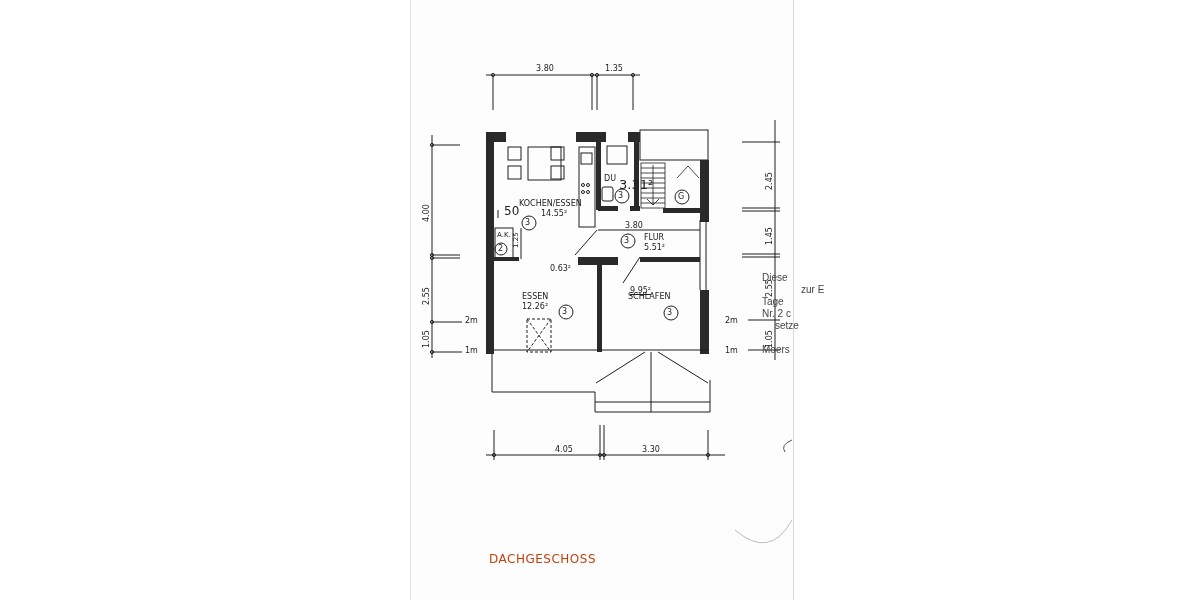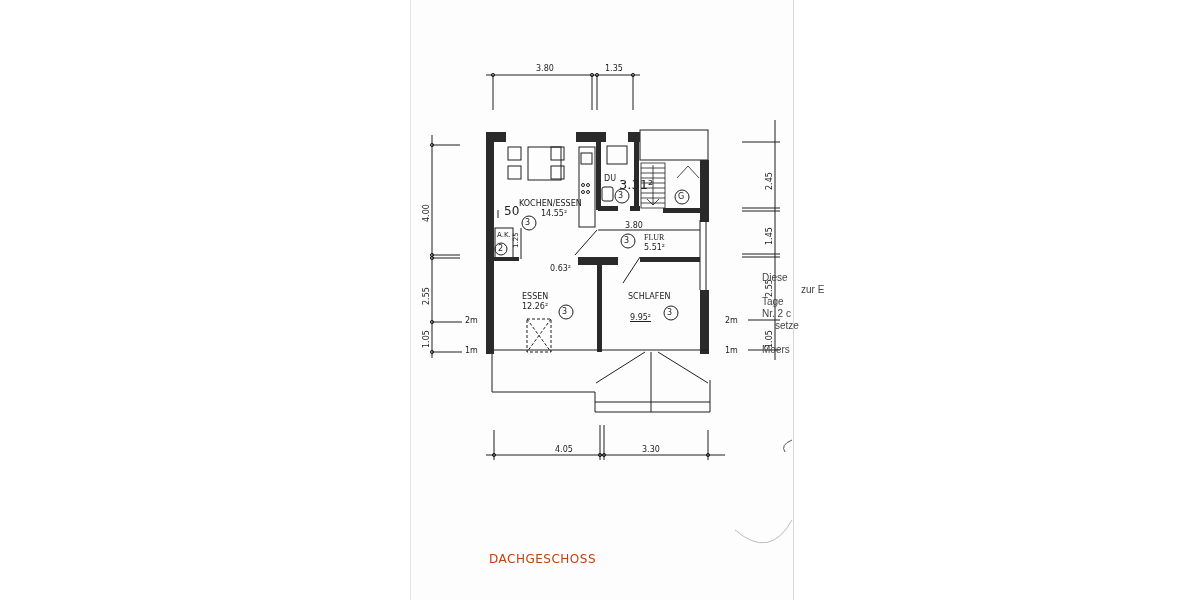--- a/index.html
+++ b/index.html
@@ -179,34 +179,34 @@
 <span class="lbl" style="left:484px;top:204px;font-size:12px;margin-left:20px;">50</span>
 
 <span class="lbl" style="left:519px;top:199px;">KOCHEN/ESSEN</span>
 <span class="lbl" style="left:541px;top:209px;">14.55²</span>
 <span class="lbl" style="left:525px;top:218px;">3</span>
 
 <span class="lbl" style="left:604px;top:174px;">DU</span>
 <span class="lbl" style="left:619px;top:177px;font-size:13px;">3.31²</span>
 <span class="lbl" style="left:618px;top:191px;">3</span>
 
-<span class="lbl" style="left:644px;top:233px;font-family:Liberation Serif, serif;">FLUR</span>
+<span class="lbl" style="left:644px;top:233px;">FLUR</span>
 <span class="lbl" style="left:644px;top:243px;">5.51²</span>
 <span class="lbl" style="left:624px;top:236px;">3</span>
 
 <span class="lbl" style="left:497px;top:231px;font-size:7px;">A.K.</span>
 <span class="lbl" style="left:502px;top:264px;margin-left:48px;">0.63²</span>
 <span class="lbl" style="left:498px;top:244px;">2</span>
 
 <span class="lbl" style="left:522px;top:292px;">ESSEN</span>
 <span class="lbl" style="left:522px;top:302px;">12.26²</span>
 <span class="lbl" style="left:562px;top:307px;">3</span>
 
 <span class="lbl" style="left:628px;top:292px;">SCHLAFEN</span>
-<span class="lbl" style="left:630px;top:313px;text-decoration:underline;">9.95²</span>
+<span class="lbl" style="left:630px;top:286px;text-decoration:underline;">9.95²</span>
 <span class="lbl" style="left:667px;top:308px;">3</span>
 
 <span class="lbl" style="left:678px;top:192px;">G</span>
 
 <span class="stamp" style="top:272px;">Diese</span>
 <span class="stamp" style="top:284px;margin-left:39px;">zur E</span>
 <span class="stamp" style="top:296px;">Tage</span>
 <span class="stamp" style="top:308px;">Nr. 2 c</span>
 <span class="stamp" style="top:320px;padding-left:13px;">setze</span>
 <span class="stamp" style="top:344px;">Moers</span>

